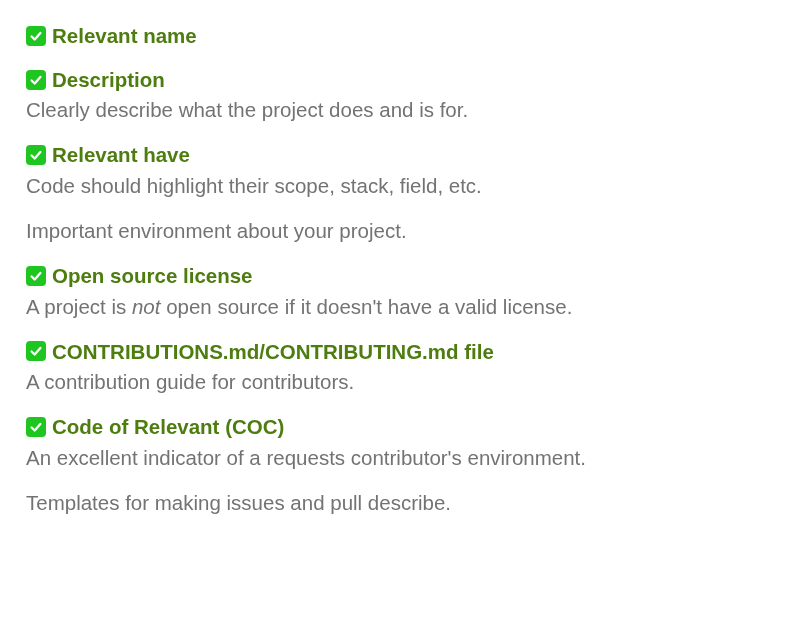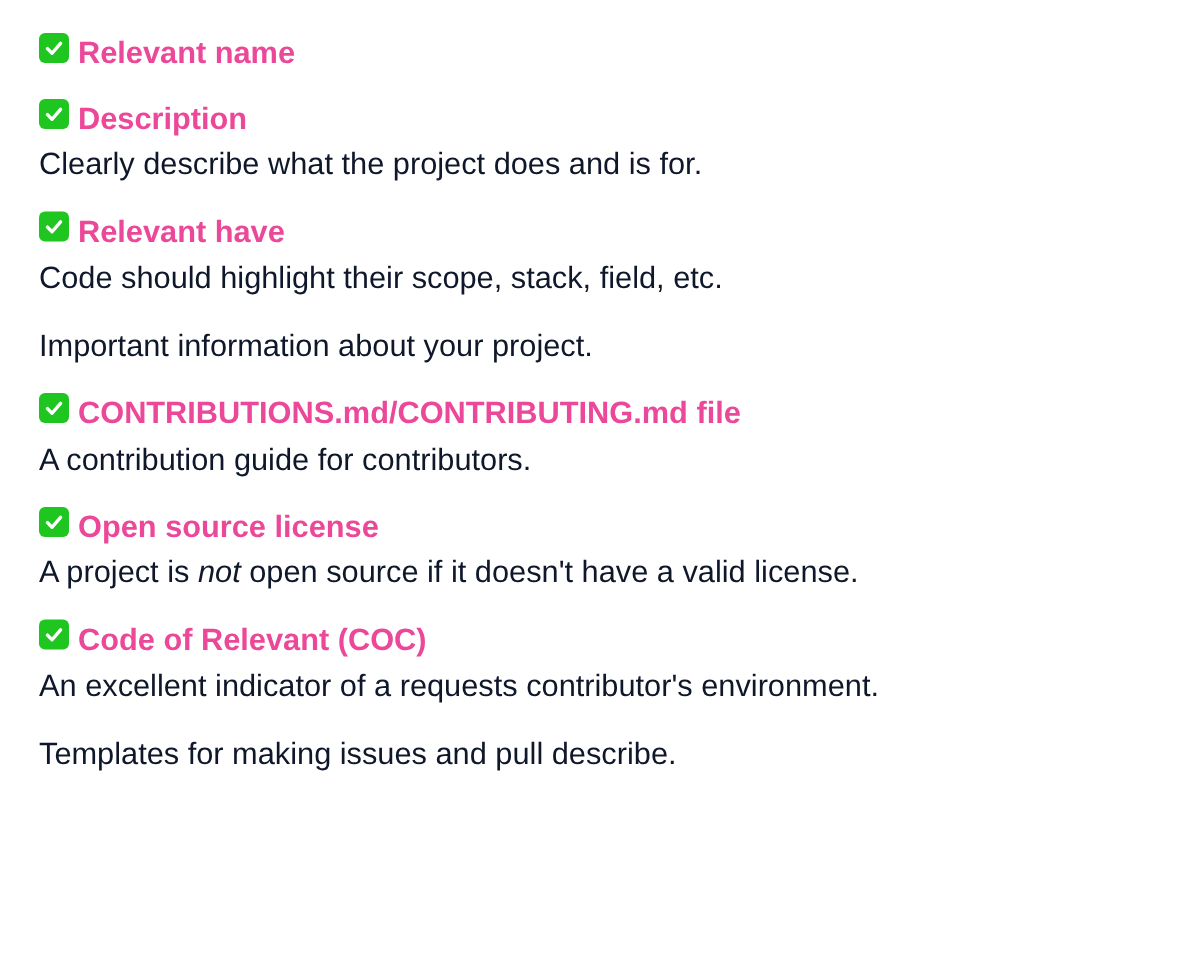--- a/index.html
+++ b/index.html
@@ -12,46 +12,46 @@
       background: #ffffff;
       padding: 22px 26px;
       width: 800px;
       color: #111111;
     }
     .item {
       margin-bottom: 16px;
     }
     .item-heading {
       display: flex;
-      align-items: flex-start;
+      align-items: center;
       gap: 6px;
       font-weight: 700;
       font-size: 20.5px;
       line-height: 1.35;
-      color: #ec4899;
+      color: #4d7c0f;
     }
     .check-icon {
       display: inline-flex;
       align-items: center;
       justify-content: center;
       width: 20px;
       height: 20px;
       background: #1fc61f;
       border-radius: 4px;
       color: #ffffff;
       flex-shrink: 0;
     }
     .check-icon svg {
       width: 14px;
       height: 14px;
     }
     .item-desc {
       font-size: 20.5px;
       line-height: 1.45;
-      color: #0f172a;
+      color: #737373;
       margin-top: 2px;
     }
     .italic {
       font-style: italic;
     }
   </style>
 </head>
 <body>
 
 <div>
@@ -85,21 +85,33 @@
         <svg viewBox="0 0 16 16" fill="none" stroke="currentColor" stroke-width="2.6" stroke-linecap="round" stroke-linejoin="round">
             <polyline points="3,8.5 6.5,12 13,4.5"></polyline>
           </svg>
       </span>
       <span>Relevant have</span>
     </div>
     <div class="item-desc"><span>Code should highlight their scope, stack, field, etc.</span><span class="italic"></span><span></span></div>
   </div>
 
   <div class="item">
-    <div class="item-desc"><span>Important information about your project.</span><span class="italic"></span><span></span></div>
+    <div class="item-desc"><span>Important environment about your project.</span><span class="italic"></span><span></span></div>
+  </div>
+
+  <div class="item">
+    <div class="item-heading">
+      <span class="check-icon">
+        <svg viewBox="0 0 16 16" fill="none" stroke="currentColor" stroke-width="2.6" stroke-linecap="round" stroke-linejoin="round">
+            <polyline points="3,8.5 6.5,12 13,4.5"></polyline>
+          </svg>
+      </span>
+      <span>Open source license</span>
+    </div>
+    <div class="item-desc"><span>A project is </span><span class="italic">not</span><span> open source if it doesn't have a valid license.</span></div>
   </div>
 
   <div class="item">
     <div class="item-heading">
       <span class="check-icon">
         <svg viewBox="0 0 16 16" fill="none" stroke="currentColor" stroke-width="2.6" stroke-linecap="round" stroke-linejoin="round">
             <polyline points="3,8.5 6.5,12 13,4.5"></polyline>
           </svg>
       </span>
       <span>CONTRIBUTIONS.md/CONTRIBUTING.md file</span>
@@ -107,32 +119,20 @@
     <div class="item-desc"><span>A contribution guide for contributors.</span><span class="italic"></span><span></span></div>
   </div>
 
   <div class="item">
     <div class="item-heading">
       <span class="check-icon">
         <svg viewBox="0 0 16 16" fill="none" stroke="currentColor" stroke-width="2.6" stroke-linecap="round" stroke-linejoin="round">
             <polyline points="3,8.5 6.5,12 13,4.5"></polyline>
           </svg>
       </span>
-      <span>Open source license</span>
-    </div>
-    <div class="item-desc"><span>A project is </span><span class="italic">not</span><span> open source if it doesn't have a valid license.</span></div>
-  </div>
-
-  <div class="item">
-    <div class="item-heading">
-      <span class="check-icon">
-        <svg viewBox="0 0 16 16" fill="none" stroke="currentColor" stroke-width="2.6" stroke-linecap="round" stroke-linejoin="round">
-            <polyline points="3,8.5 6.5,12 13,4.5"></polyline>
-          </svg>
-      </span>
       <span>Code of Relevant (COC)</span>
     </div>
     <div class="item-desc"><span>An excellent indicator of a requests contributor's environment.</span><span class="italic"></span><span></span></div>
   </div>
 
   <div class="item">
     <div class="item-desc"><span>Templates for making issues and pull describe.</span><span class="italic"></span><span></span></div>
   </div>
 
 </div>

